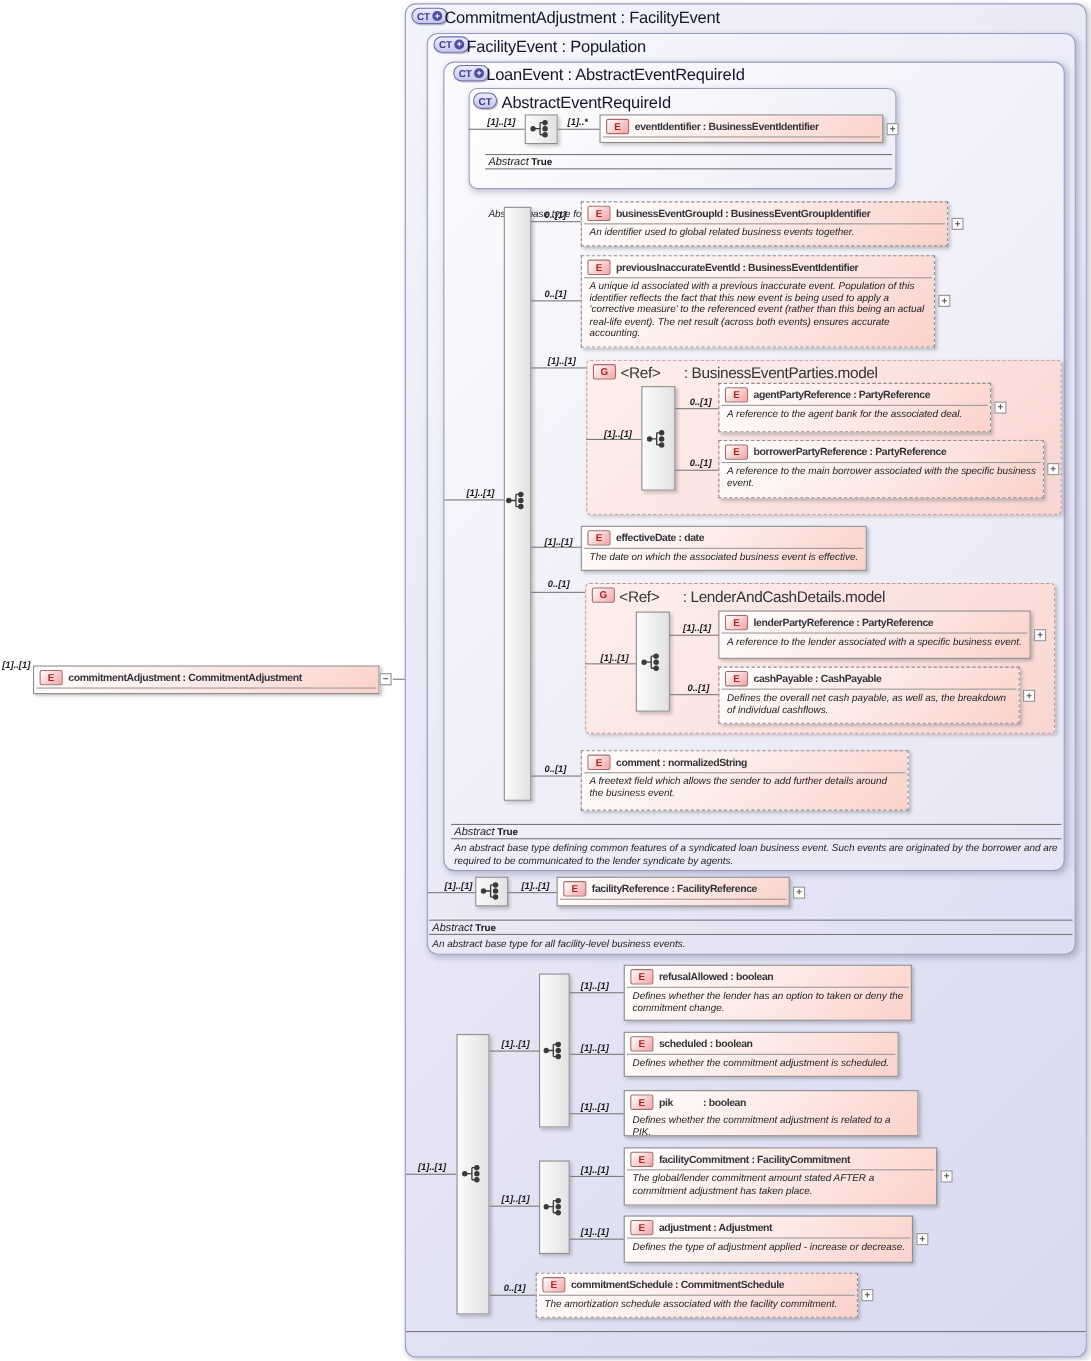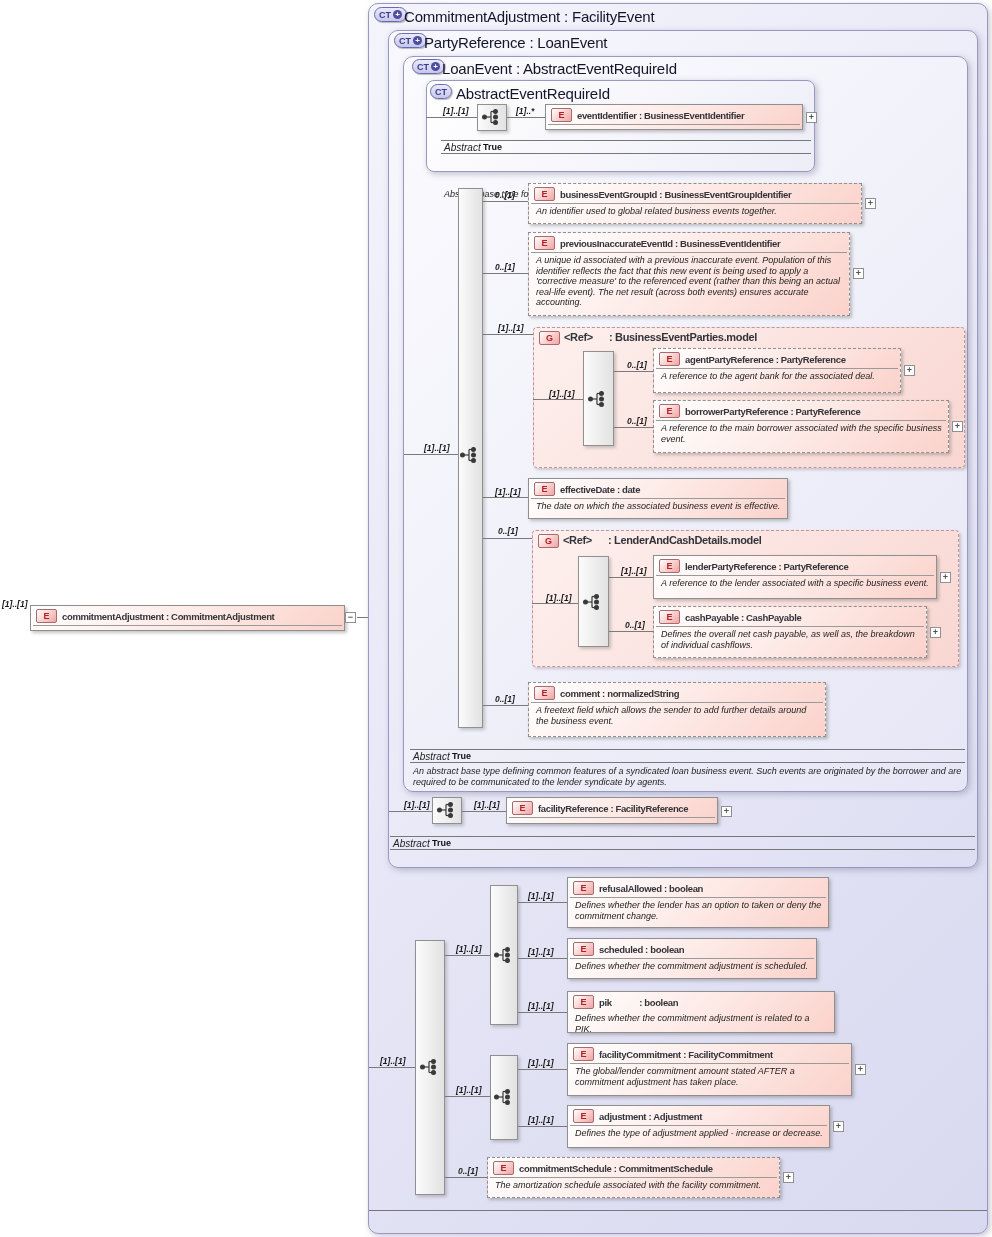--- a/index.html
+++ b/index.html
@@ -30,21 +30,21 @@
   .ebadge,.gbadge{width:19px;height:12px;flex:0 0 auto;border:1px solid #aa6a6a;border-radius:2px;
           background:linear-gradient(135deg,#ffffff,#f2a4a4);color:#b22222;
           font-size:9px;font-weight:bold;text-align:center;line-height:12px;}
   .gbadge{position:absolute;}
   .edivider{height:1px;background:#9a9a9a;margin:1px 2px 0 2px;}
   .edoc{font-style:italic;font-size:9px;line-height:10.5px;color:#222;padding:2px 6px 2px 7px;}
   
   .gbox{position:absolute;box-sizing:border-box;border:1px dashed #c09595;border-radius:4px;
         background:linear-gradient(135deg,#fdf0ee 0%,#f9d6d1 100%);
         box-shadow:2px 2px 3px rgba(120,90,90,.28);}
-  .ghdr{position:absolute;font-weight:bold;font-size:11px;letter-spacing:-0.35px;color:#33333a;white-space:pre;}
+  .ghdr{position:absolute;font-weight:normal;font-size:14px;letter-spacing:-0.35px;color:#33333a;white-space:pre;}
   
   .bar{position:absolute;box-sizing:border-box;border:1px solid #909090;
        background:linear-gradient(90deg,#fbfbfb,#e2e2e2);box-shadow:2px 2px 3px rgba(90,90,90,.3);}
   .seqicon{position:absolute;width:20px;height:20px;}
   .card{position:absolute;font-size:8.5px;font-weight:bold;font-style:italic;color:#1a1a1a;white-space:nowrap;}
   .hline{position:absolute;height:1px;background:#7a7a7a;}
   .plus{position:absolute;width:11px;height:11px;box-sizing:border-box;border:1px solid #909090;background:#fff;
         color:#555;font-size:9px;line-height:9px;text-align:center;font-weight:bold;}
   .absline{position:absolute;height:1px;background:#77777a;}
   .abslabel{position:absolute;font-size:10px;font-style:italic;color:#222;}
@@ -64,21 +64,21 @@
   <span class="ctbadge" style="left:374px;top:7px;">
       <span>CT</span>
       <span class="plusdot">+</span>
     </span>
   <div class="hdr" style="left:404px;top:8px;">CommitmentAdjustment : FacilityEvent</div>
 
   <span class="ctbadge" style="left:394px;top:33px;">
       <span>CT</span>
       <span class="plusdot">+</span>
     </span>
-  <div class="hdr" style="left:424px;top:34px;">PartyReference : LoanEvent</div>
+  <div class="hdr" style="left:424px;top:34px;">FacilityEvent : Population</div>
 
   <span class="ctbadge" style="left:412px;top:59px;">
       <span>CT</span>
       <span class="plusdot">+</span>
     </span>
   <div class="hdr" style="left:442px;top:60px;">LoanEvent : AbstractEventRequireId</div>
 
   <span class="ctbadge" style="left:430px;top:84px;">
       <span>CT</span>
     </span>
@@ -297,20 +297,21 @@
         <span class="ename">facilityReference : FacilityReference</span>
       </div>
     <div class="edivider"></div>
   </div>
   <div class="plus" style="left:721px;top:806px;">+</div>
 
   <div class="absline" style="left:390px;top:836px;width:585px;"></div>
   <div class="abslabel" style="left:393px;top:838px;">Abstract</div>
   <div class="absvalue" style="left:432px;top:838px;">True</div>
   <div class="absline" style="left:390px;top:849px;width:585px;"></div>
+  <div class="docline" style="left:393px;top:853px;width:580px;">An abstract base type for all facility-level business events.</div>
 
   <div class="card" style="left:380px;top:1056px;">[1]..[1]</div>
   <div class="hline" style="left:369px;top:1067px;width:46px;"></div>
   <div class="bar" style="left:415px;top:940px;width:30px;height:255px;"></div>
   <svg class="seqicon" style="left:420px;top:1057px;" viewBox="0 0 20 20">
       <g stroke="#3a3a3a" stroke-width="1.2" fill="#3a3a3a">
         <line x1="1.5" y1="10" x2="9" y2="10"></line>
         <line x1="9" y1="4.5" x2="9" y2="15.5"></line>
         <line x1="9" y1="4.5" x2="12.5" y2="4.5"></line>
         <line x1="9" y1="15.5" x2="12.5" y2="15.5"></line>

